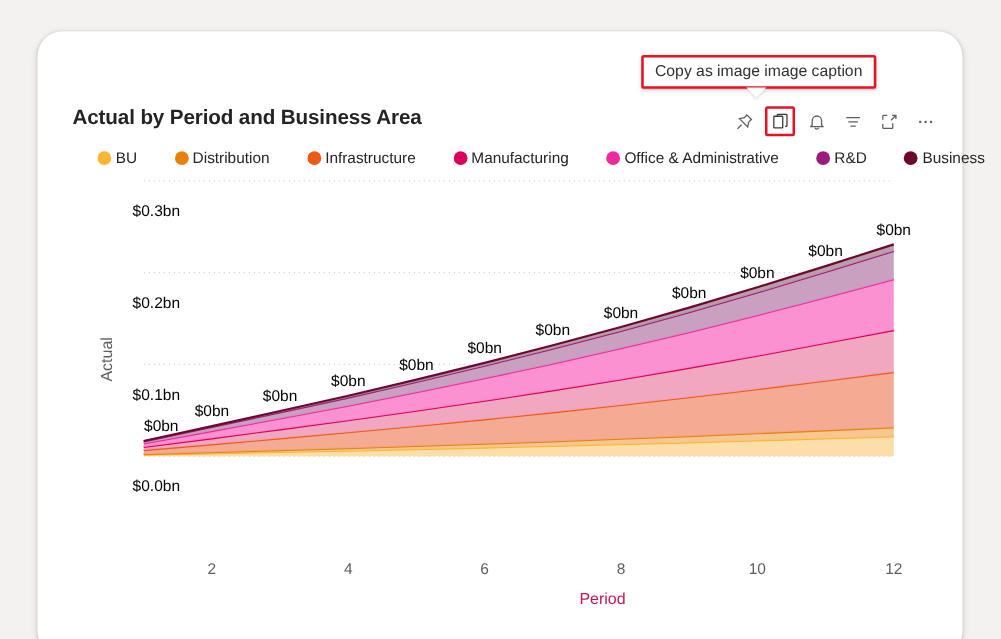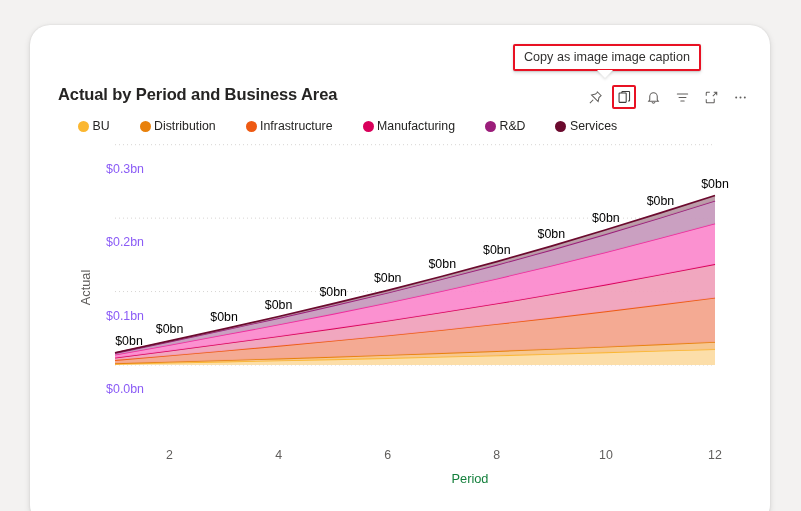--- a/index.html
+++ b/index.html
@@ -123,34 +123,34 @@
     top: 255px;
     width: 120px;
     text-align: center;
     transform: rotate(-90deg);
     transform-origin: center center;
     font-size: 12.8px;
     color: #605e5c;
   }
   #axis-label-x {
     position: absolute;
-    left: 130px;
+    left: 142px;
     top: 446px;
     width: 620px;
     text-align: center;
     font-size: 12.8px;
-    color: #15803d;
+    color: #be185d;
   }
   .ytick {
     position: absolute;
     right: 0;
     width: 70px;
     text-align: right;
     font-size: 12.4px;
-    color: #8b5cf6;
+    color: #000000;
   }
   #ytick-holder { position: absolute; left: 44px; top: 0; width: 70px; height: 511px; }
   .xtick {
     position: absolute;
     font-size: 12.4px;
     color: #605e5c;
     transform: translateX(-50%);
     top: 423px;
   }
   .datalabel {
@@ -179,26 +179,30 @@
       </div>
       <div class="legend-item">
         <span class="legend-swatch" style="background: rgb(238, 90, 19);"></span>
         <span class="legend-label">Infrastructure</span>
       </div>
       <div class="legend-item">
         <span class="legend-swatch" style="background: rgb(217, 0, 91);"></span>
         <span class="legend-label">Manufacturing</span>
       </div>
       <div class="legend-item">
+        <span class="legend-swatch" style="background: rgb(240, 42, 156);"></span>
+        <span class="legend-label">Office &amp; Administrative</span>
+      </div>
+      <div class="legend-item">
         <span class="legend-swatch" style="background: rgb(155, 29, 122);"></span>
         <span class="legend-label">R&amp;D</span>
       </div>
       <div class="legend-item">
         <span class="legend-swatch" style="background: rgb(107, 10, 46);"></span>
-        <span class="legend-label">Services</span>
+        <span class="legend-label">Business</span>
       </div>
     </div>
 
   <div id="visual-toolbar">
       <div class="tool-btn" title="Pin">
         <span>
           <svg width="15" height="15" viewBox="0 0 16 16" fill="none" stroke="#605e5c" stroke-width="1.1">
             <path d="M9.6 1.6l4.8 4.8M10.2 2.2L8 4.4l-4.2.9 7 7 .9-4.2 2.2-2.2M5.6 10.4L2 14"></path>
           </svg>
         </span>

